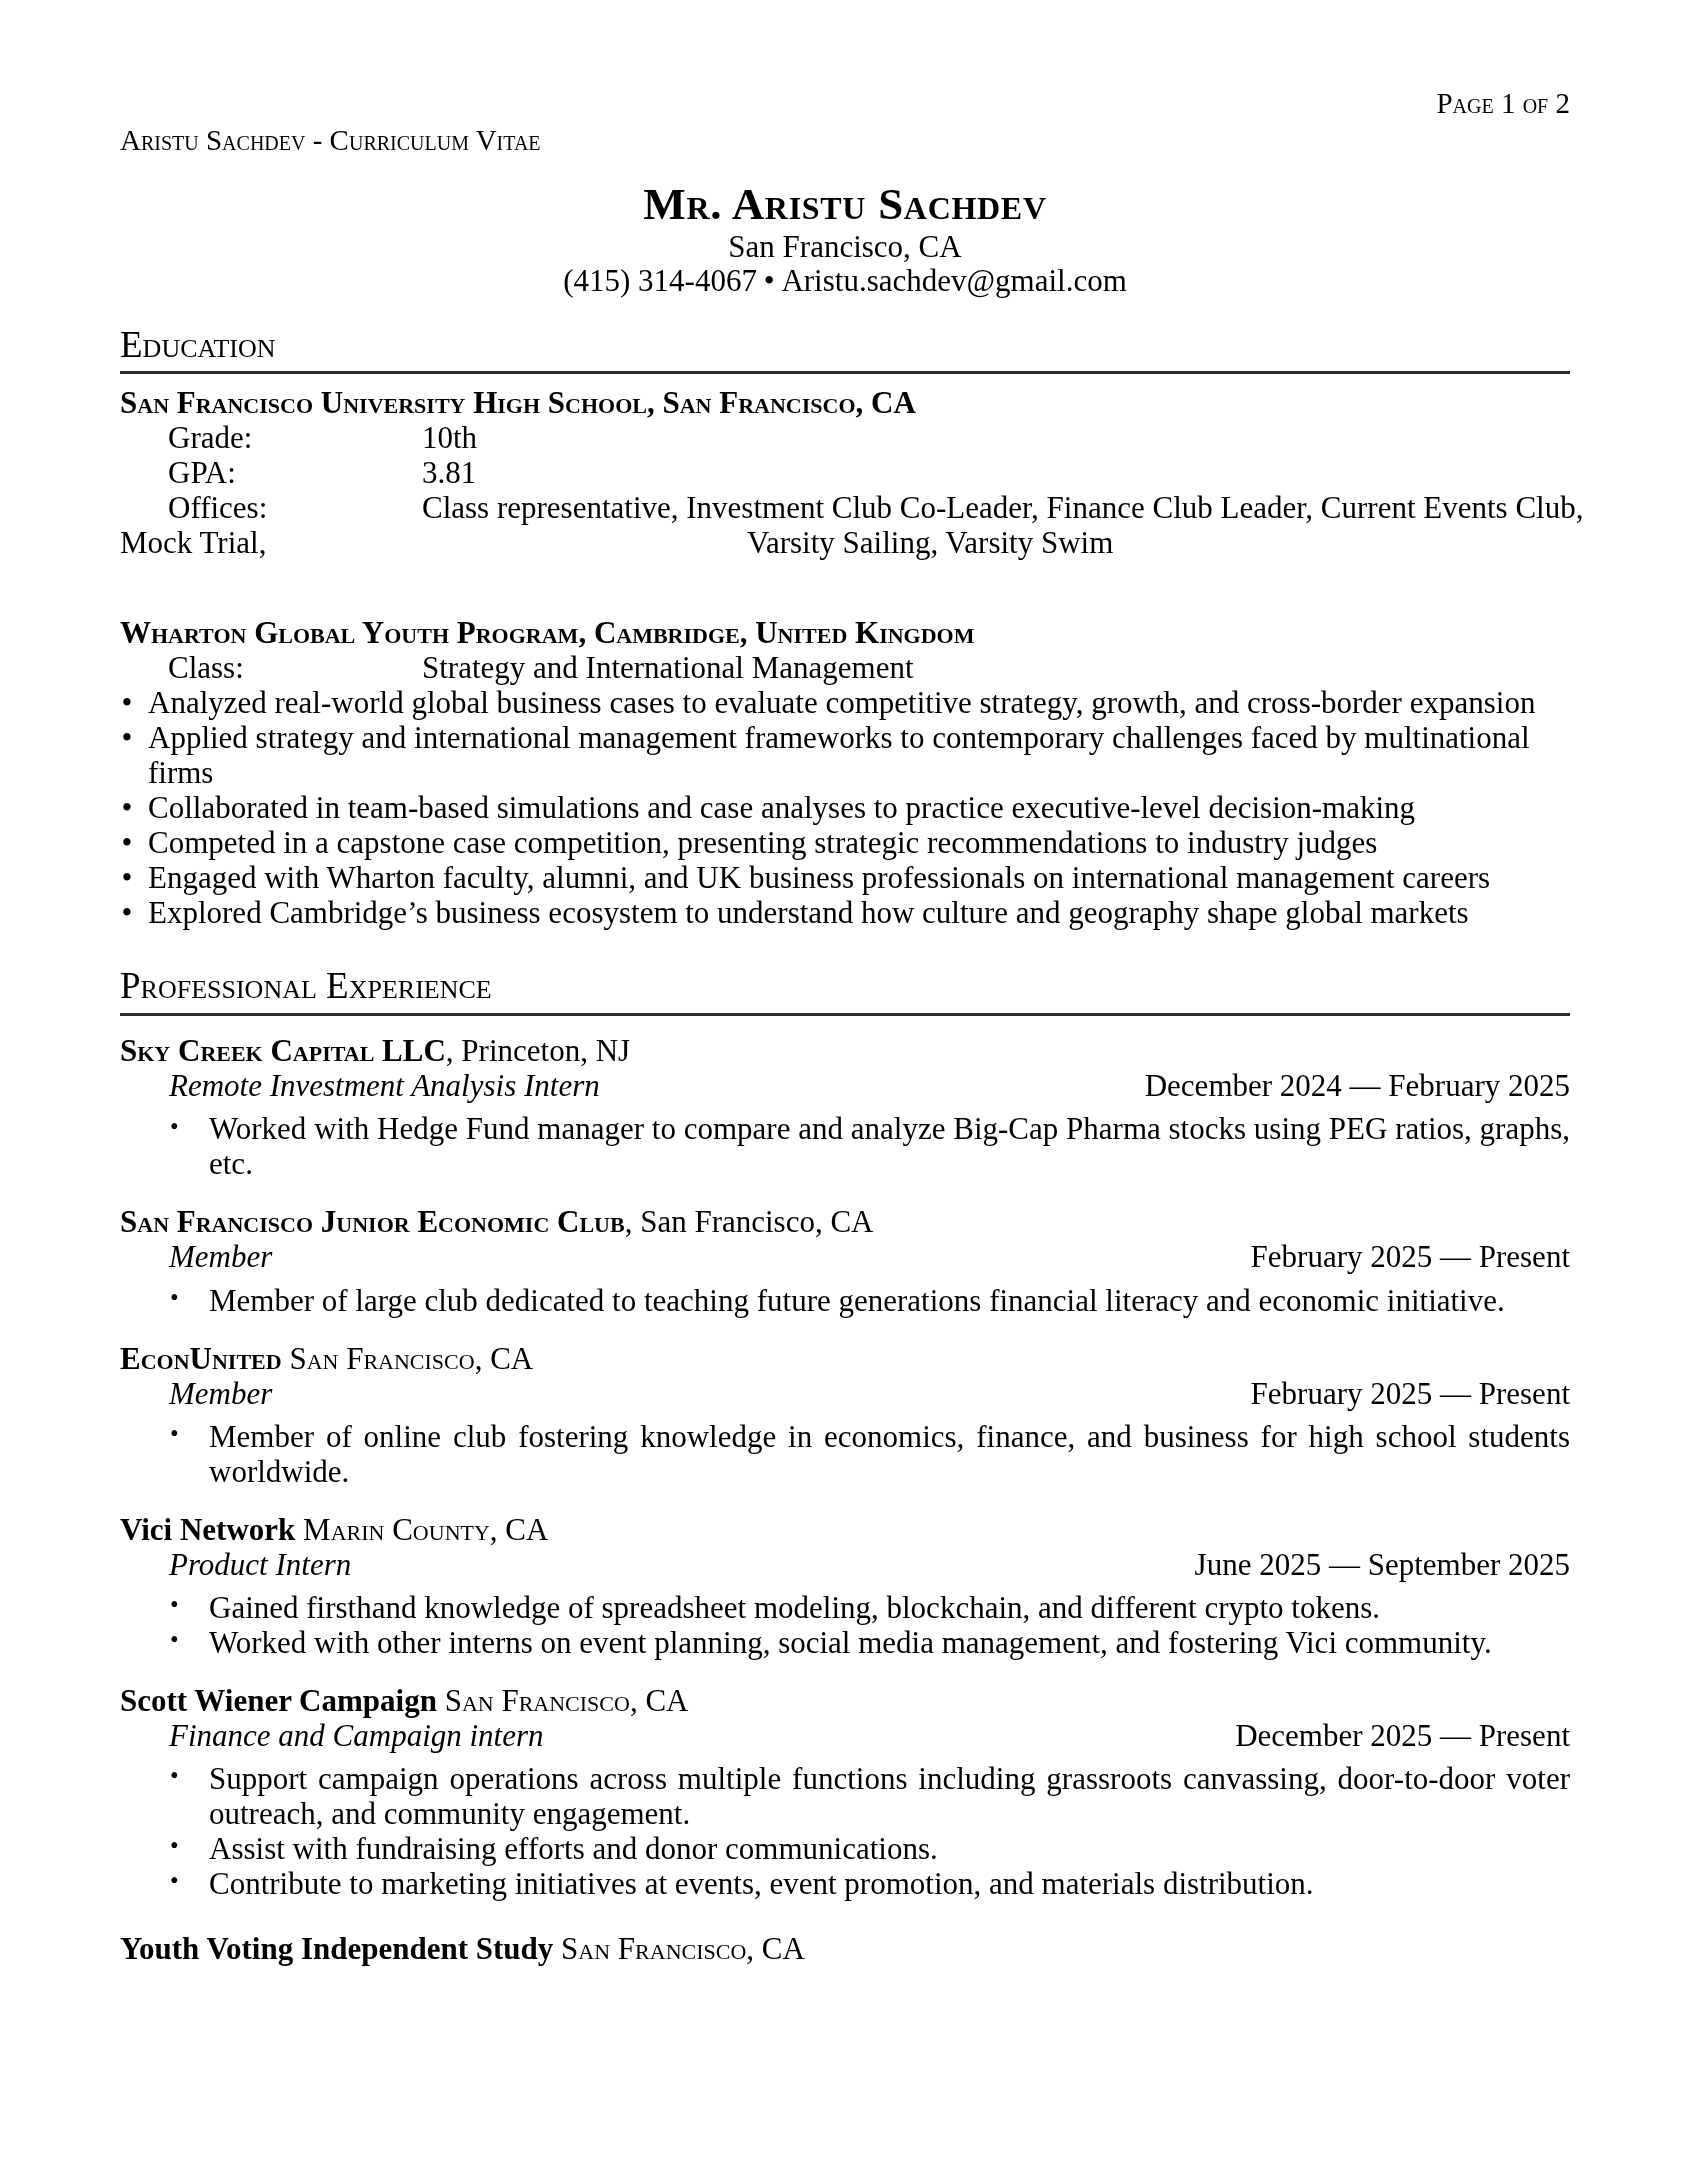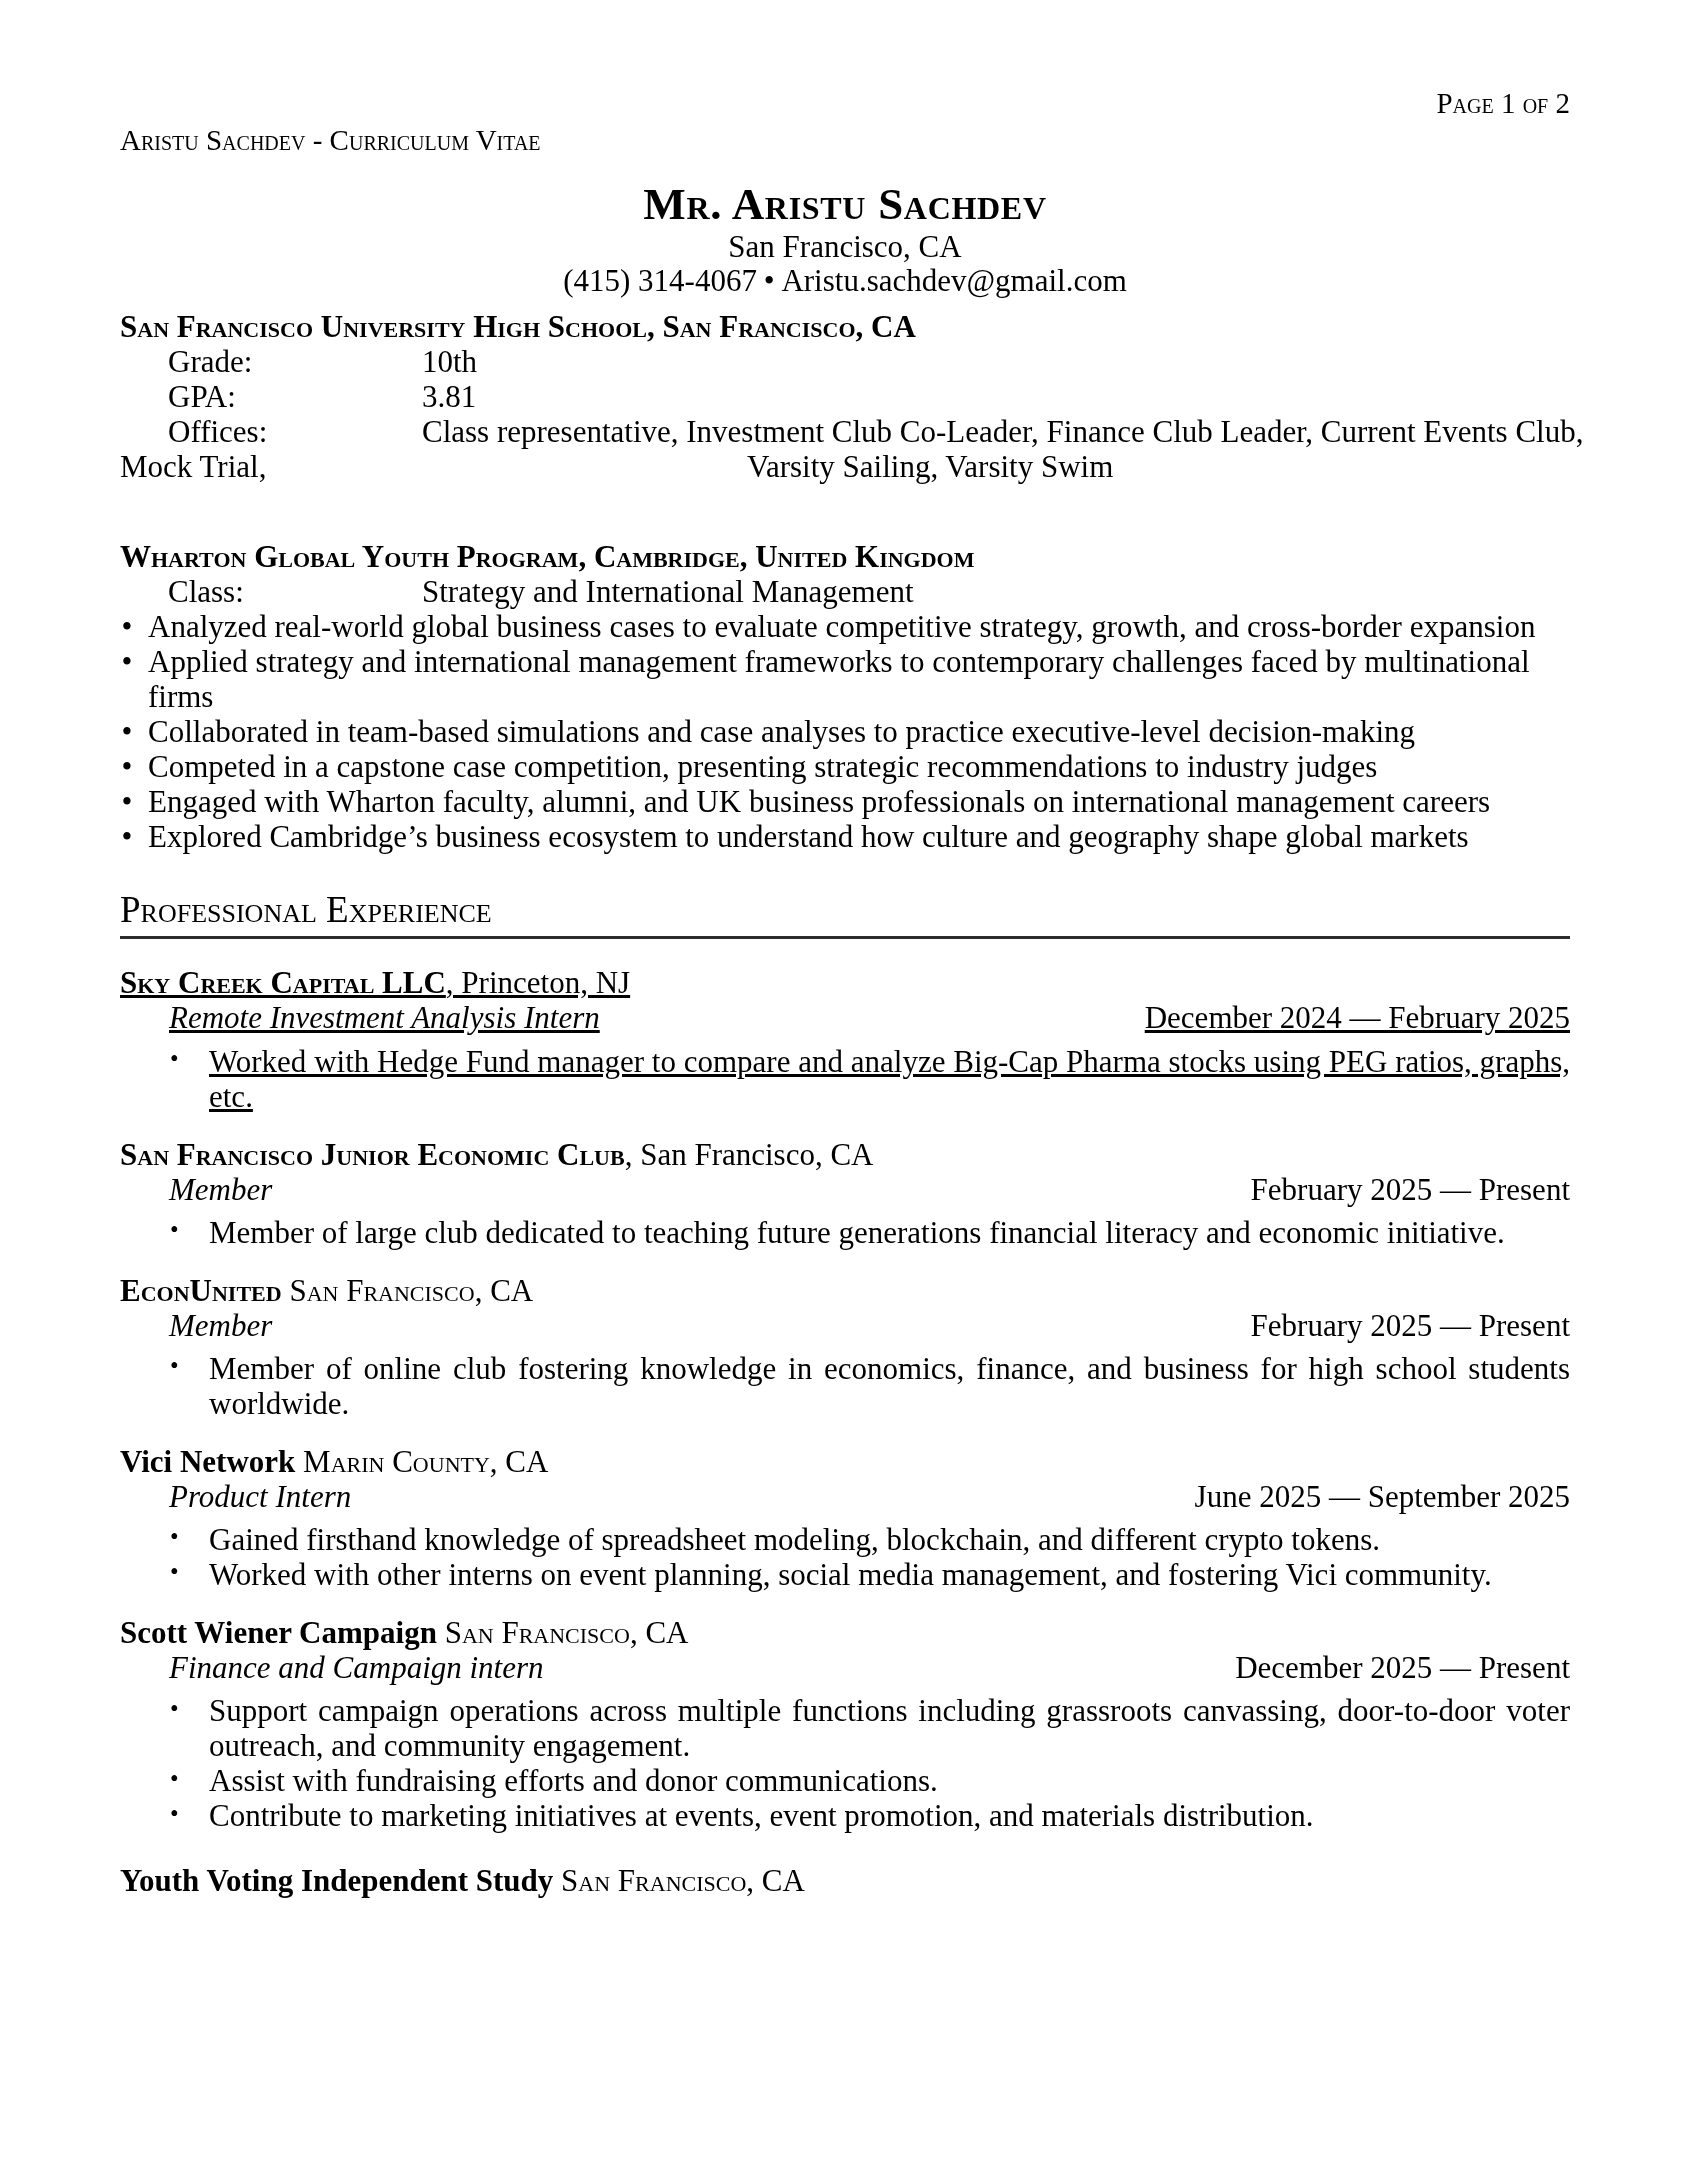--- a/index.html
+++ b/index.html
@@ -107,21 +107,21 @@
     padding-left: 28px;
   }
   .ul-edu li::before {
     content: "\2022";
     position: absolute;
     left: 1.4px;
     top: 0;
   }
   
   .entry { margin-top: 23px; }
-  .entry.first { margin-top: 26px; text-decoration: underline; }
+  .entry.first { margin-top: 17px; }
   .entry.last { margin-top: 30px; }
   .role-row {
     display: flex;
     justify-content: space-between;
     font-size: 31px;
     line-height: 35px;
   }
   .role {
     font-style: italic;
     margin-left: 49px;
@@ -151,20 +151,21 @@
 
 <div class="page">
 
   <div class="page-label">Page 1 of 2</div>
   <div class="running-header">Aristu Sachdev - Curriculum Vitae</div>
 
   <h1 class="name">Mr. Aristu Sachdev</h1>
   <div class="center-line">San Francisco, CA</div>
   <div class="center-line"><span>(415) 314-4067</span><span class="sep">•</span><span>Aristu.sachdev@gmail.com</span></div>
 
+  <h2 class="section-heading">Education</h2>
 
   <div class="entry-title sc-bold">San Francisco University High School, San Francisco, CA</div>
 
   <div class="kv">
     <span class="kv-label">Grade:</span>
     <span class="kv-value">10th</span>
   </div>
   <div class="kv">
     <span class="kv-label">GPA:</span>
     <span class="kv-value">3.81</span>

